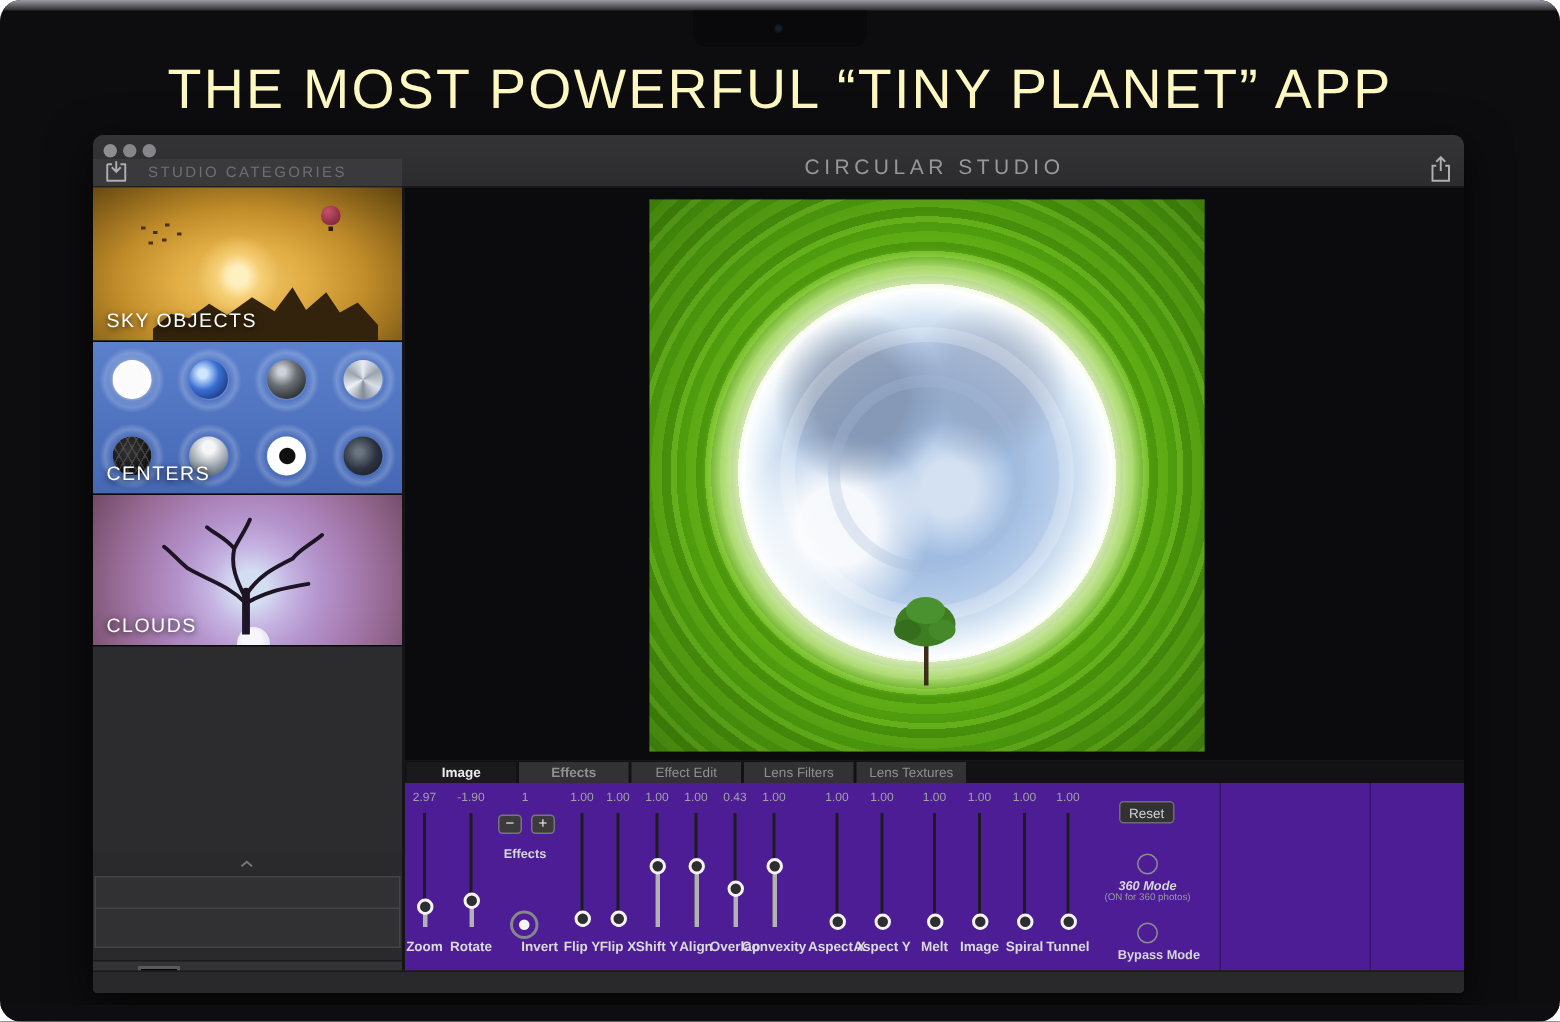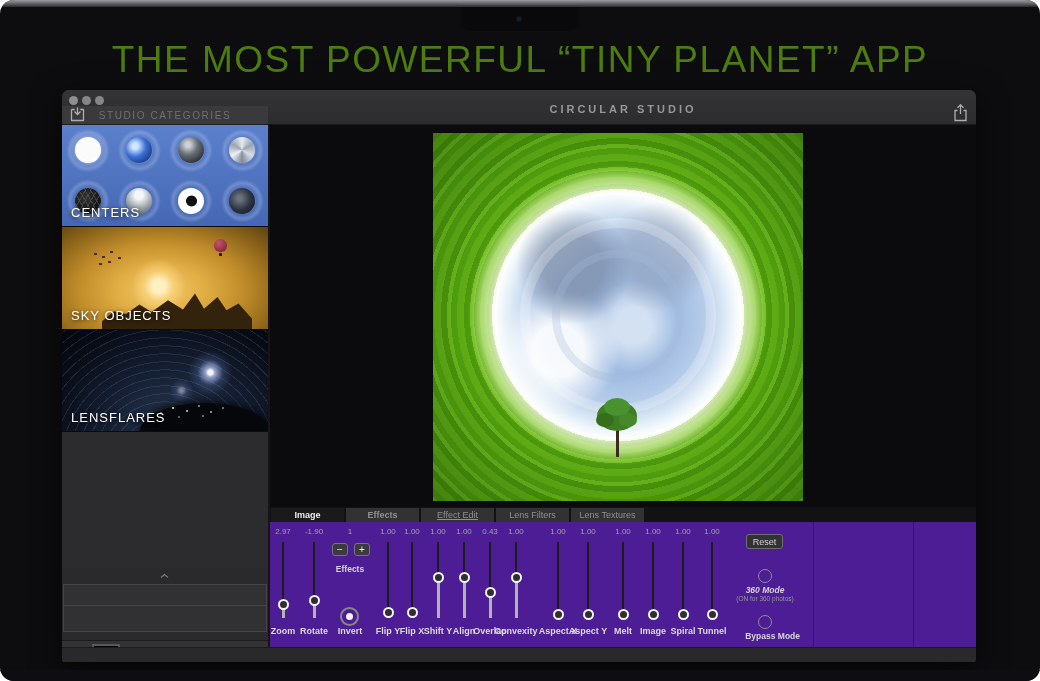--- a/index.html
+++ b/index.html
@@ -5,37 +5,37 @@
   * { margin:0; padding:0; box-sizing:border-box; }
   body { background:#ffffff; font-family:"Liberation Sans", sans-serif; }
   #stage { position:relative; width:1040px; height:681px; background:#0d0d0f; border-radius:14px; overflow:hidden; }
 
   
   .lid-edge { position:absolute; left:0; top:0; width:1040px; height:7px;
     background:linear-gradient(180deg,#9b9ba1 0%,#6f6f75 40%,#2b2b2f 100%); }
   .notch { position:absolute; left:462px; top:7px; width:116px; height:24px; background:#09090b; border-radius:0 0 9px 9px; }
   .camera { position:absolute; left:516px; top:16px; width:6px; height:6px; border-radius:50%; background:#16222e; box-shadow:inset 0 0 2px #000; }
   .hero-title { position:absolute; left:0; top:39px; width:1040px; text-align:center;
-    font-size:37px; font-weight:300; letter-spacing:1.5px; color:#4d7c0f; }
+    font-size:37px; font-weight:300; letter-spacing:1.5px; color:#fef9c3; }
   .bottom-band { position:absolute; left:0; top:670px; width:1040px; height:11px; background:#0e0e12; }
 
   
   #win { position:absolute; left:62px; top:90px; width:914px; height:572px; background:#2b2b2d;
     border-radius:7px 7px 3px 3px; overflow:hidden; box-shadow:0 8px 30px rgba(0,0,0,.7); }
   .titlebar { position:absolute; left:0; top:0; width:914px; height:35px;
     background:linear-gradient(180deg,#343436 0%,#2c2c2e 100%); border-bottom:1px solid #1a1a1c; }
   .tl { position:absolute; top:6px; width:9px; height:9px; border-radius:50%; background:#8e8e92; }
   .tl1{ left:7px; } .tl2{ left:20px; background:#86868a; } .tl3{ left:33px; background:#86868a; }
   .side-header { position:absolute; left:0; top:16px; width:206px; height:19px; background:#3a3a3c;
     border-bottom:1px solid #1f1f21; }
   .side-header-label { position:absolute; left:0; top:4px; width:206px; text-align:center;
     font-size:10px; letter-spacing:1.6px; color:#6f6f72; }
   .icon-btn { position:absolute; background:none; border:none; cursor:pointer; }
   .app-title { position:absolute; left:208px; top:13px; width:706px; text-align:center;
-    font-size:11px; letter-spacing:3px; color:#97979b; font-weight:700; }
+    font-size:14px; letter-spacing:3px; color:#97979b; font-weight:400; }
 
   
   #sidebar { position:absolute; left:0; top:35px; width:206px; height:522px; background:#2c2c2e; }
   .vdiv { position:absolute; left:206px; top:35px; width:2px; height:537px; background:#151517; }
   .cat { position:relative; width:206px; overflow:hidden; border-bottom:1px solid #0b0b0d; cursor:pointer; }
   .cat-label { position:absolute; left:9px; bottom:6px; font-size:13px; letter-spacing:1px; color:#fff;
     text-shadow:0 1px 4px rgba(0,0,0,.9); z-index:5; }
   .cat0 { height:103px;
     background:radial-gradient(circle at 47% 58%, rgba(255,242,198,.95) 0 5%, rgba(252,214,126,.7) 12%, rgba(0,0,0,0) 22%),
       radial-gradient(ellipse at 48% 62%, #f0c96e 0%, #e2ae45 28%, #c08c2a 55%, #8a6319 80%, #5e430f 100%); }
@@ -171,57 +171,62 @@
             <path d="M7.5 1 v9 M4.5 3.8 l3-3 3 3"></path>
                 <path d="M4.5 6.5 h-2.5 v10 h11 v-10 h-2.5"></path>
           </g>
             </svg>
         </span>
       </button>
     </div>
 
     <div id="sidebar">
       <div id="cat-list">
-          <div class="cat cat1">
-            <div class="cn-cell">
-              <div class="cn-ball cn-b0"></div>
-            </div>
-            <div class="cn-cell">
-              <div class="cn-ball cn-b1"></div>
-            </div>
-            <div class="cn-cell">
-              <div class="cn-ball cn-b2"></div>
-            </div>
-            <div class="cn-cell">
-              <div class="cn-ball cn-b3"></div>
-            </div>
-            <div class="cn-cell">
-              <div class="cn-ball cn-b4"></div>
-            </div>
-            <div class="cn-cell">
-              <div class="cn-ball cn-b5"></div>
-            </div>
-            <div class="cn-cell">
-              <div class="cn-ball cn-b6"></div>
-            </div>
-            <div class="cn-cell">
-              <div class="cn-ball cn-b7"></div>
-            </div>
-            <span class="cat-label">CENTERS</span>
-          </div>
           <div class="cat cat0">
             <div class="so-sil"></div>
             <div class="so-balloon"></div>
             <div class="so-birds"></div>
             <span class="cat-label">SKY OBJECTS</span>
           </div>
-          <div class="cat cat3">
-            <div class="lf-city"></div>
-            <div class="lf-spark"></div>
-            <span class="cat-label">LENSFLARES</span>
+          <div class="cat cat1">
+            <div class="cn-cell">
+              <div class="cn-ball cn-b0"></div>
+            </div>
+            <div class="cn-cell">
+              <div class="cn-ball cn-b1"></div>
+            </div>
+            <div class="cn-cell">
+              <div class="cn-ball cn-b2"></div>
+            </div>
+            <div class="cn-cell">
+              <div class="cn-ball cn-b3"></div>
+            </div>
+            <div class="cn-cell">
+              <div class="cn-ball cn-b4"></div>
+            </div>
+            <div class="cn-cell">
+              <div class="cn-ball cn-b5"></div>
+            </div>
+            <div class="cn-cell">
+              <div class="cn-ball cn-b6"></div>
+            </div>
+            <div class="cn-cell">
+              <div class="cn-ball cn-b7"></div>
+            </div>
+            <span class="cat-label">CENTERS</span>
+          </div>
+          <div class="cat cat2">
+            <div class="cl-orb"></div>
+            <div class="cl-tree"><svg width="140" height="78" viewBox="0 0 100 60">
+                <g stroke="#1d1424" fill="none" stroke-linecap="round">
+                  <path d="M50 60 L50 38" stroke-width="4"></path>
+                  <path d="M50 44 C40 34 30 32 20 26 M50 42 C45 32 42 25 44 16 M50 40 C56 30 64 26 74 21 M50 44 C60 38 70 36 82 34 M44 16 C40 11 35 9 30 5 M44 16 C47 10 50 6 52 1 M74 21 C78 16 83 14 89 9 M20 26 C15 22 12 18 8 15" stroke-width="2"></path>
+                </g>
+              </svg></div>
+            <span class="cat-label">CLOUDS</span>
           </div>
         </div>
       <div class="fx-list">
         <div class="fx-chevron">
           <svg width="9" height="6" viewBox="0 0 9 6">
               <path d="M1 4.5 L4.5 1.5 L8 4.5" stroke="#77777a" stroke-width="1.2" fill="none"></path>
             </svg>
         </div>
         <div class="fx-row1"></div>
         <div class="fx-row2"></div>
@@ -259,21 +264,21 @@
             <ellipse cx="37" cy="31" rx="9" ry="7" fill="#46892a"></ellipse>
             <ellipse cx="26" cy="18" rx="13" ry="9" fill="#4a9230"></ellipse>
           </svg>
         </div>
       </div>
     </div>
 
     <div class="tabbar" id="tabbar">
         <div class="tab active" style="left: 1px;">Image Properties</div>
         <div class="tab" style="left: 76px; font-weight: bold;">Effects</div>
-        <div class="tab" style="left: 151px; text-decoration: underline;">Effect Edit</div>
+        <div class="tab" style="left: 151px;">Effect Edit</div>
         <div class="tab" style="left: 226px;">Lens Filters</div>
         <div class="tab" style="left: 301px;">Lens Textures</div>
       </div>
 
     <div id="panel">
       <div id="slider-cols">
           <div class="scol" style="left: 13px;">
             <div class="sval">2.97</div>
             <div class="strack"></div>
             <div class="sfill" style="top:82.32px;height:13.680000000000007px;"></div>
@@ -373,21 +378,21 @@
           </div>
         </div>
 
       <div class="sval" style="left:58px; top:5px;">1</div>
       <button class="rep-btn" style="left:62px;">−</button>
       <button class="rep-btn" style="left:84px;">+</button>
       <div class="mode-label" style="left:52px; top:42px; width:56px;">Effects</div>
       <div class="radio-outer" style="left:70px; top:85px;">
         <div class="radio-dot"></div>
       </div>
-      <div class="slabel" style="left:58px; top:104px; width:44px; position:absolute;">Invert</div>
+      <div class="slabel" style="left:58px; top:104px; width:44px; position:absolute;text-align:right;">Invert</div>
 
       <button class="reset">Reset</button>
       <div class="mode-ring" style="left:488px; top:47px;"></div>
       <div class="mode-label" style="left:465px; top:63px; width:60px;font-style:italic;">360 Mode</div>
       <div class="mode-sub" style="left:455px; top:73px; width:80px;">(ON for 360 photos)</div>
       <div class="mode-ring" style="left:488px; top:93px;"></div>
       <div class="mode-label" style="left:460px; top:109px; width:70px;text-align:right;">Bypass Mode</div>
 
       <div class="pdiv" style="left:543px;"></div>
       <div class="pdiv" style="left:643px;"></div>

